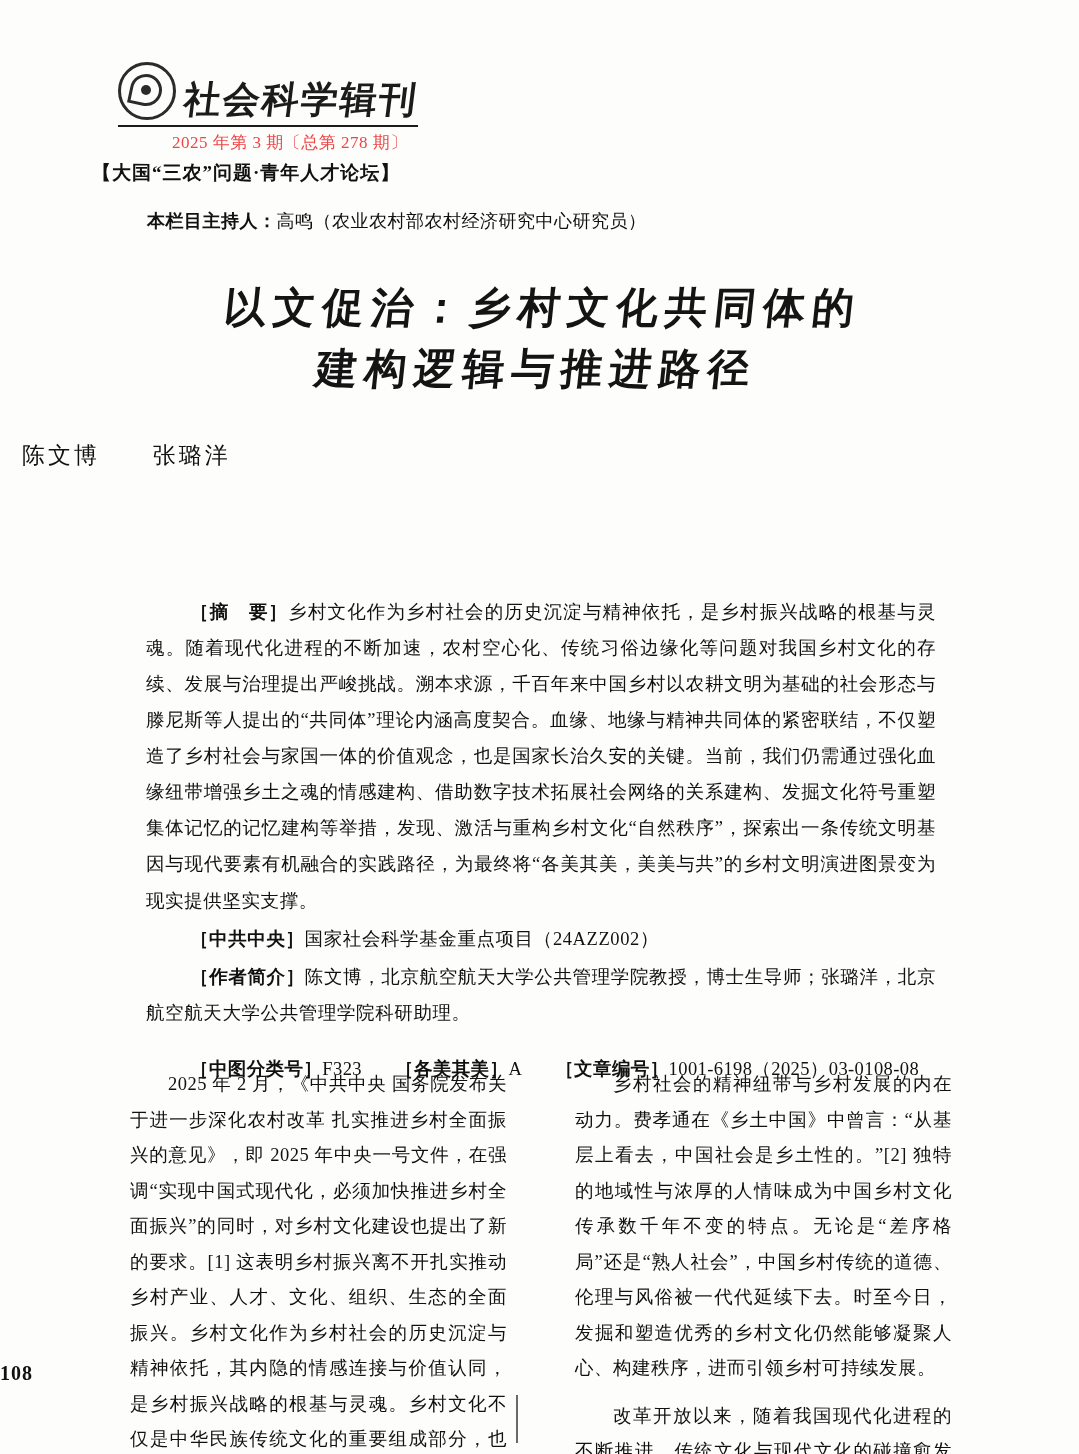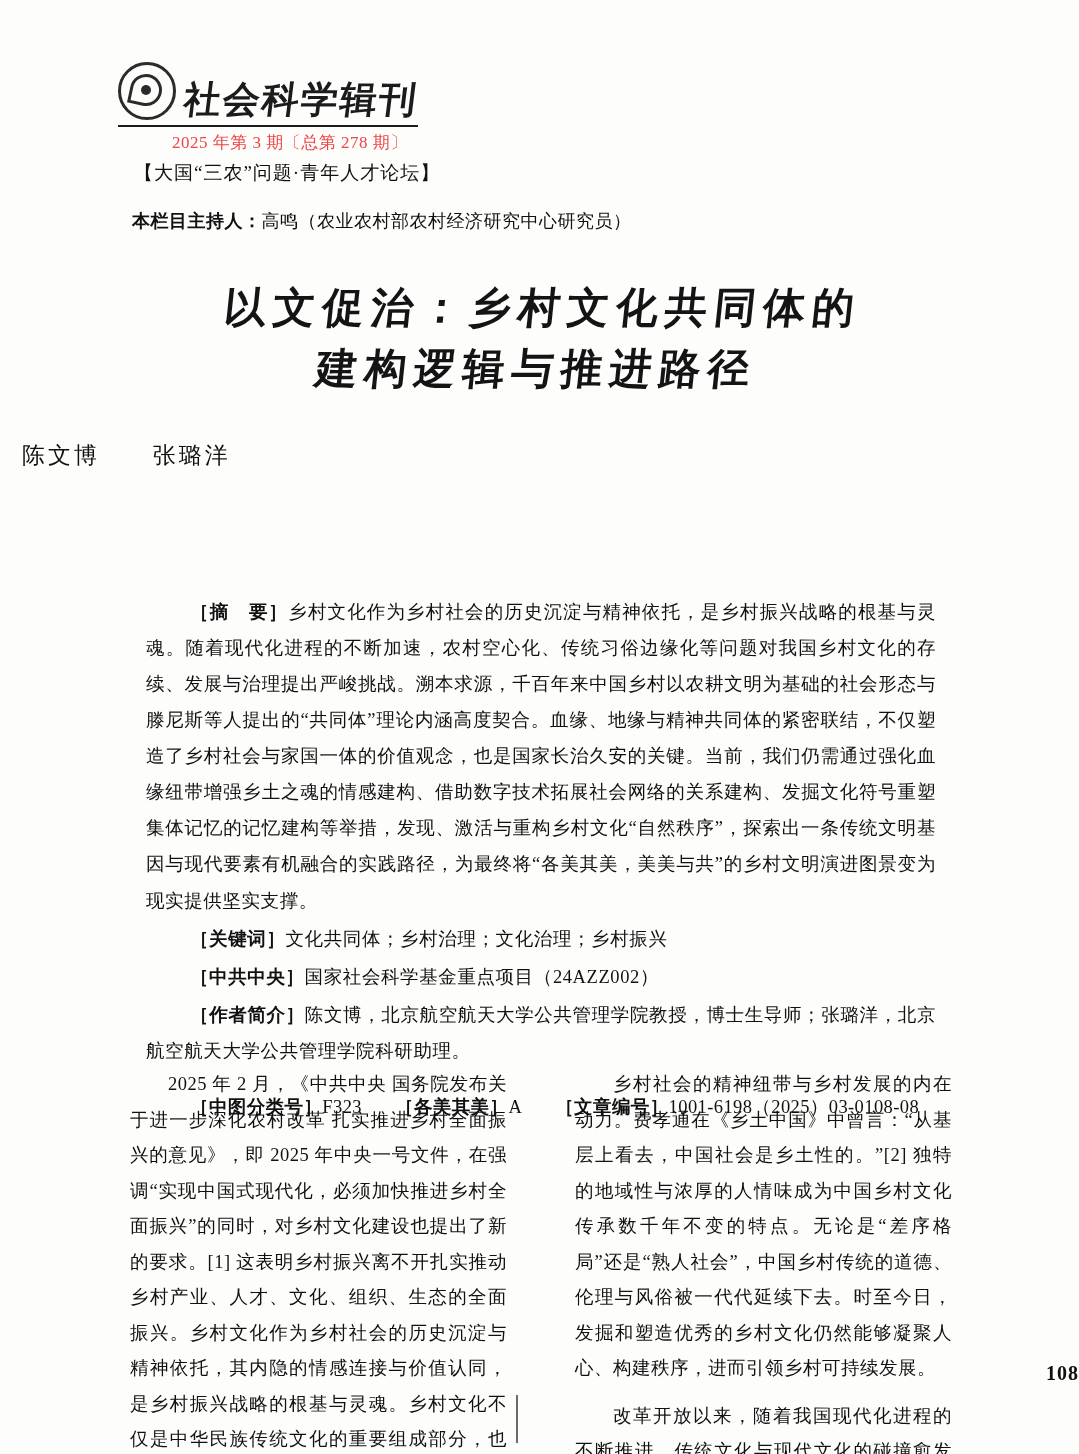--- a/index.html
+++ b/index.html
@@ -83,28 +83,27 @@
     color: #ef4444;
     padding-left: 54px;
   }
 
   
   .column-head {
     position: absolute;
     left: 92px;
     top: 160px;
     font-size: 19px;
-    font-weight: 400;
+    font-weight: 700;
     letter-spacing: 1px;
     color: #111;
-    margin-left: 42px;
   }
   .host-line {
     position: absolute;
-    left: 132px;
+    left: 147px;
     top: 209px;
     font-size: 18px;
     letter-spacing: 0.5px;
   }
   .host-label { font-weight: 700; }
 
   
   .title-block {
     position: absolute;
     left: 0;
@@ -175,21 +174,21 @@
     margin: 12px;
     text-indent: 38px;
   }
 
   
   .folio {
     position: absolute;
     left: 0;
     top: 1362px;
     width: 1079px;
-    text-align: right;
+    text-align: left;
     font-size: 20px;
     font-weight: 700;
     letter-spacing: 1px;
   }
   .folio-rule {
     position: absolute;
     left: 516px;
     top: 1395px;
     width: 2px;
     height: 48px;
@@ -226,23 +225,20 @@
   <div class="authors">
     <span>陈文博</span>
     <span>张璐洋</span>
   </div>
 
   <div class="abstract-block">
     <p class="abs-indent">
       <span class="tag">［摘　要］</span><span>乡村文化作为乡村社会的历史沉淀与精神依托，是乡村振兴战略的根基与灵魂。随着现代化进程的不断加速，农村空心化、传统习俗边缘化等问题对我国乡村文化的存续、发展与治理提出严峻挑战。溯本求源，千百年来中国乡村以农耕文明为基础的社会形态与滕尼斯等人提出的“共同体”理论内涵高度契合。血缘、地缘与精神共同体的紧密联结，不仅塑造了乡村社会与家国一体的价值观念，也是国家长治久安的关键。当前，我们仍需通过强化血缘纽带增强乡土之魂的情感建构、借助数字技术拓展社会网络的关系建构、发掘文化符号重塑集体记忆的记忆建构等举措，发现、激活与重构乡村文化“自然秩序”，探索出一条传统文明基因与现代要素有机融合的实践路径，为最终将“各美其美，美美与共”的乡村文明演进图景变为现实提供坚实支撑。</span>
     </p>
     <p class="meta-line">
-      <span class="tag">［关键词］</span><span>文化共同体；乡村治理；文化治理；乡村振兴</span>
-    </p>
-    <p class="meta-line">
       <span class="tag">［中共中央］</span><span>国家社会科学基金重点项目（24AZZ002）</span>
     </p>
     <p class="meta-line">
       <span class="tag">［作者简介］</span><span>陈文博，北京航空航天大学公共管理学院教授，博士生导师；张璐洋，北京航空航天大学公共管理学院科研助理。</span>
     </p>
     <p class="class-line">
       <span class="tag">［中图分类号］</span><span>F323</span><span class="gap"></span>
       <span class="tag">［各美其美］</span><span>A</span><span class="gap"></span>
       <span class="tag">［文章编号］</span><span>1001-6198（2025）03-0108-08</span>
     </p>

